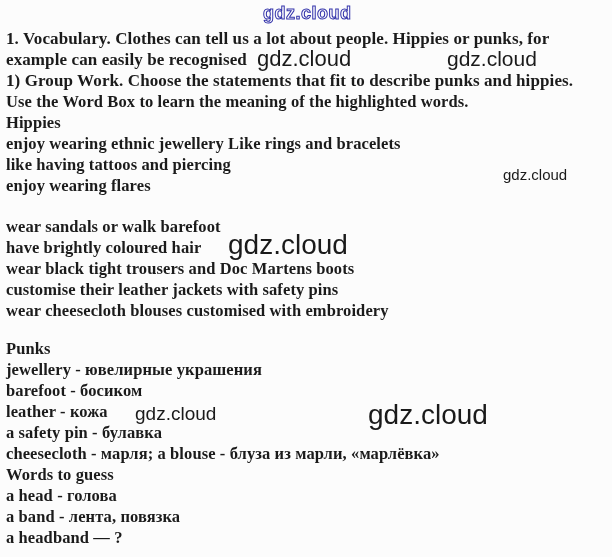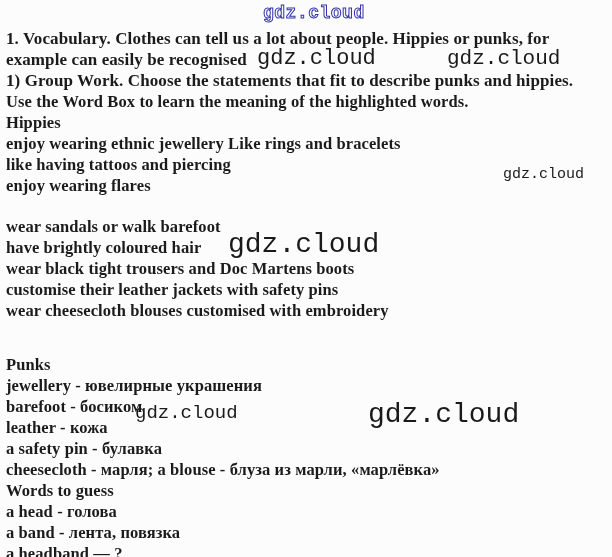--- a/index.html
+++ b/index.html
@@ -30,26 +30,26 @@
     font-weight: bold;
   }
   .line.bold {
     font-weight: bold;
     font-size: 17px;
   }
   .line.gap-small {
     margin-top: 20px;
   }
   .line.gap-blank {
-    margin-top: 33px;
+    margin-top: 17px;
   }
   
   .wm {
     position: absolute;
-    font-family: Liberation Mono, monospace;
+    font-family: Liberation Sans, sans-serif;
     color: #1a1a1a;
     white-space: nowrap;
     line-height: 1;
   }
   .wm-top {
     left: 263px;
     top: 4px;
     font-size: 18px;
     font-weight: bold;
     color: transparent;

